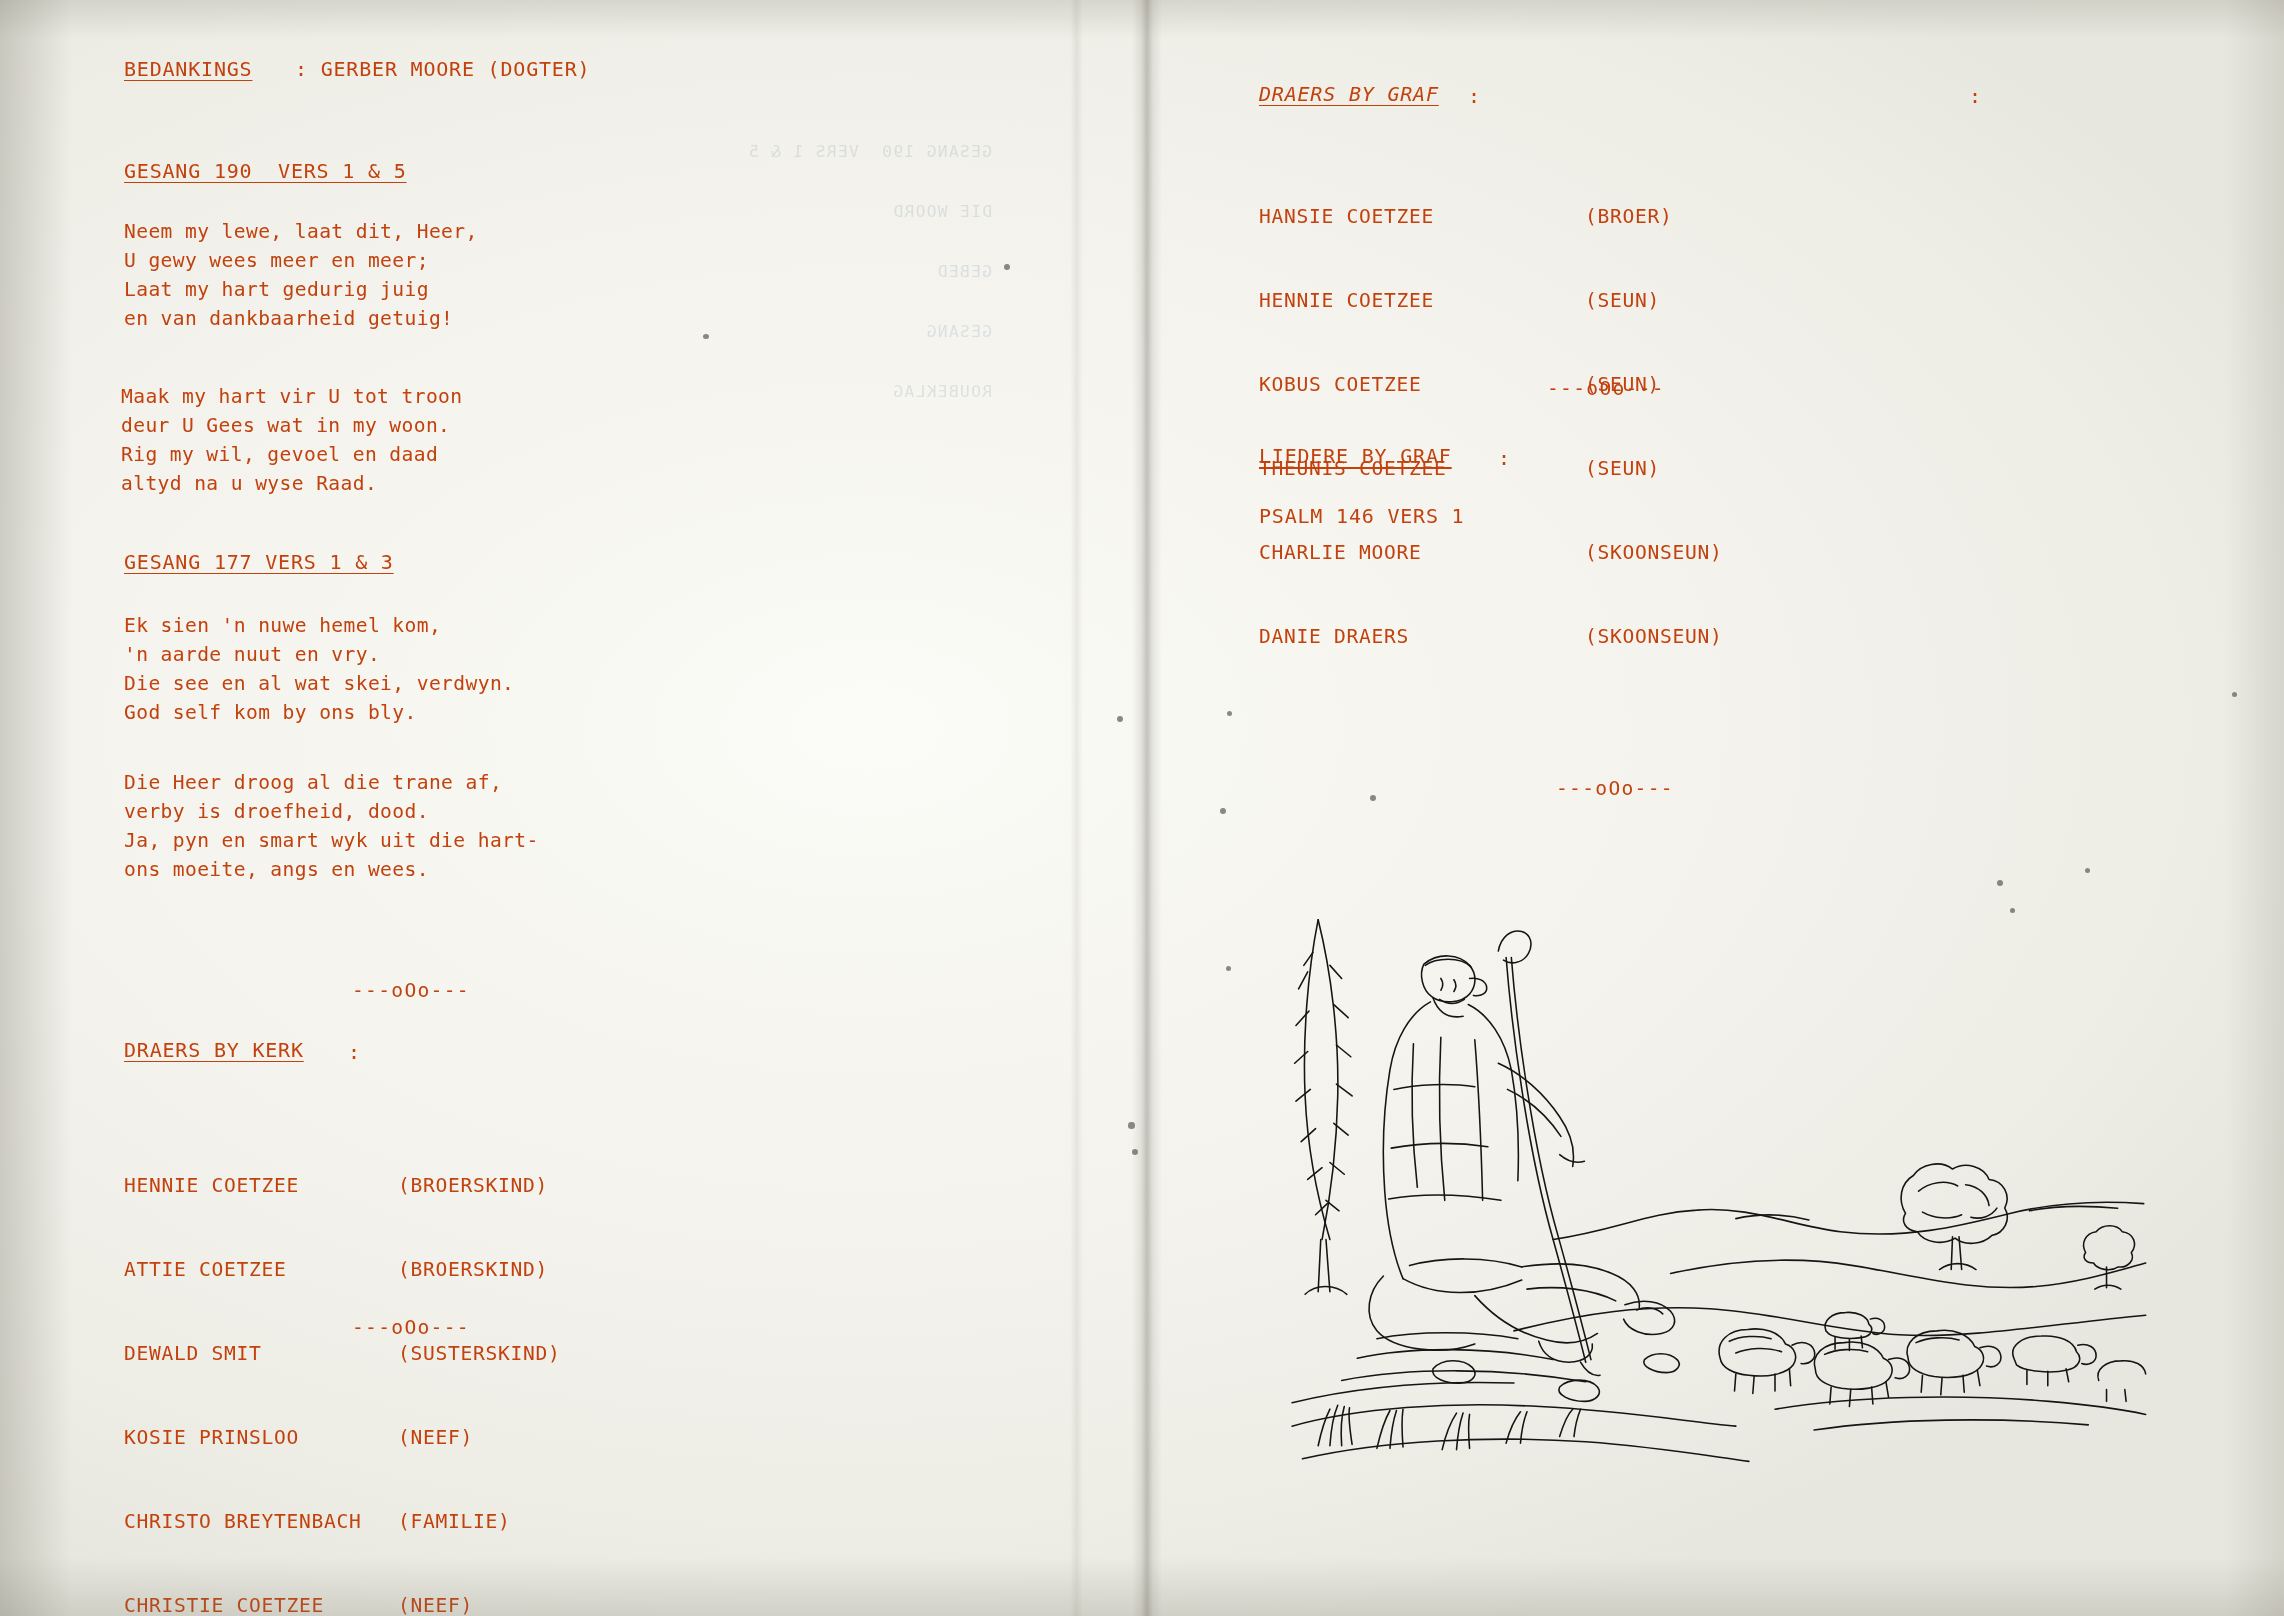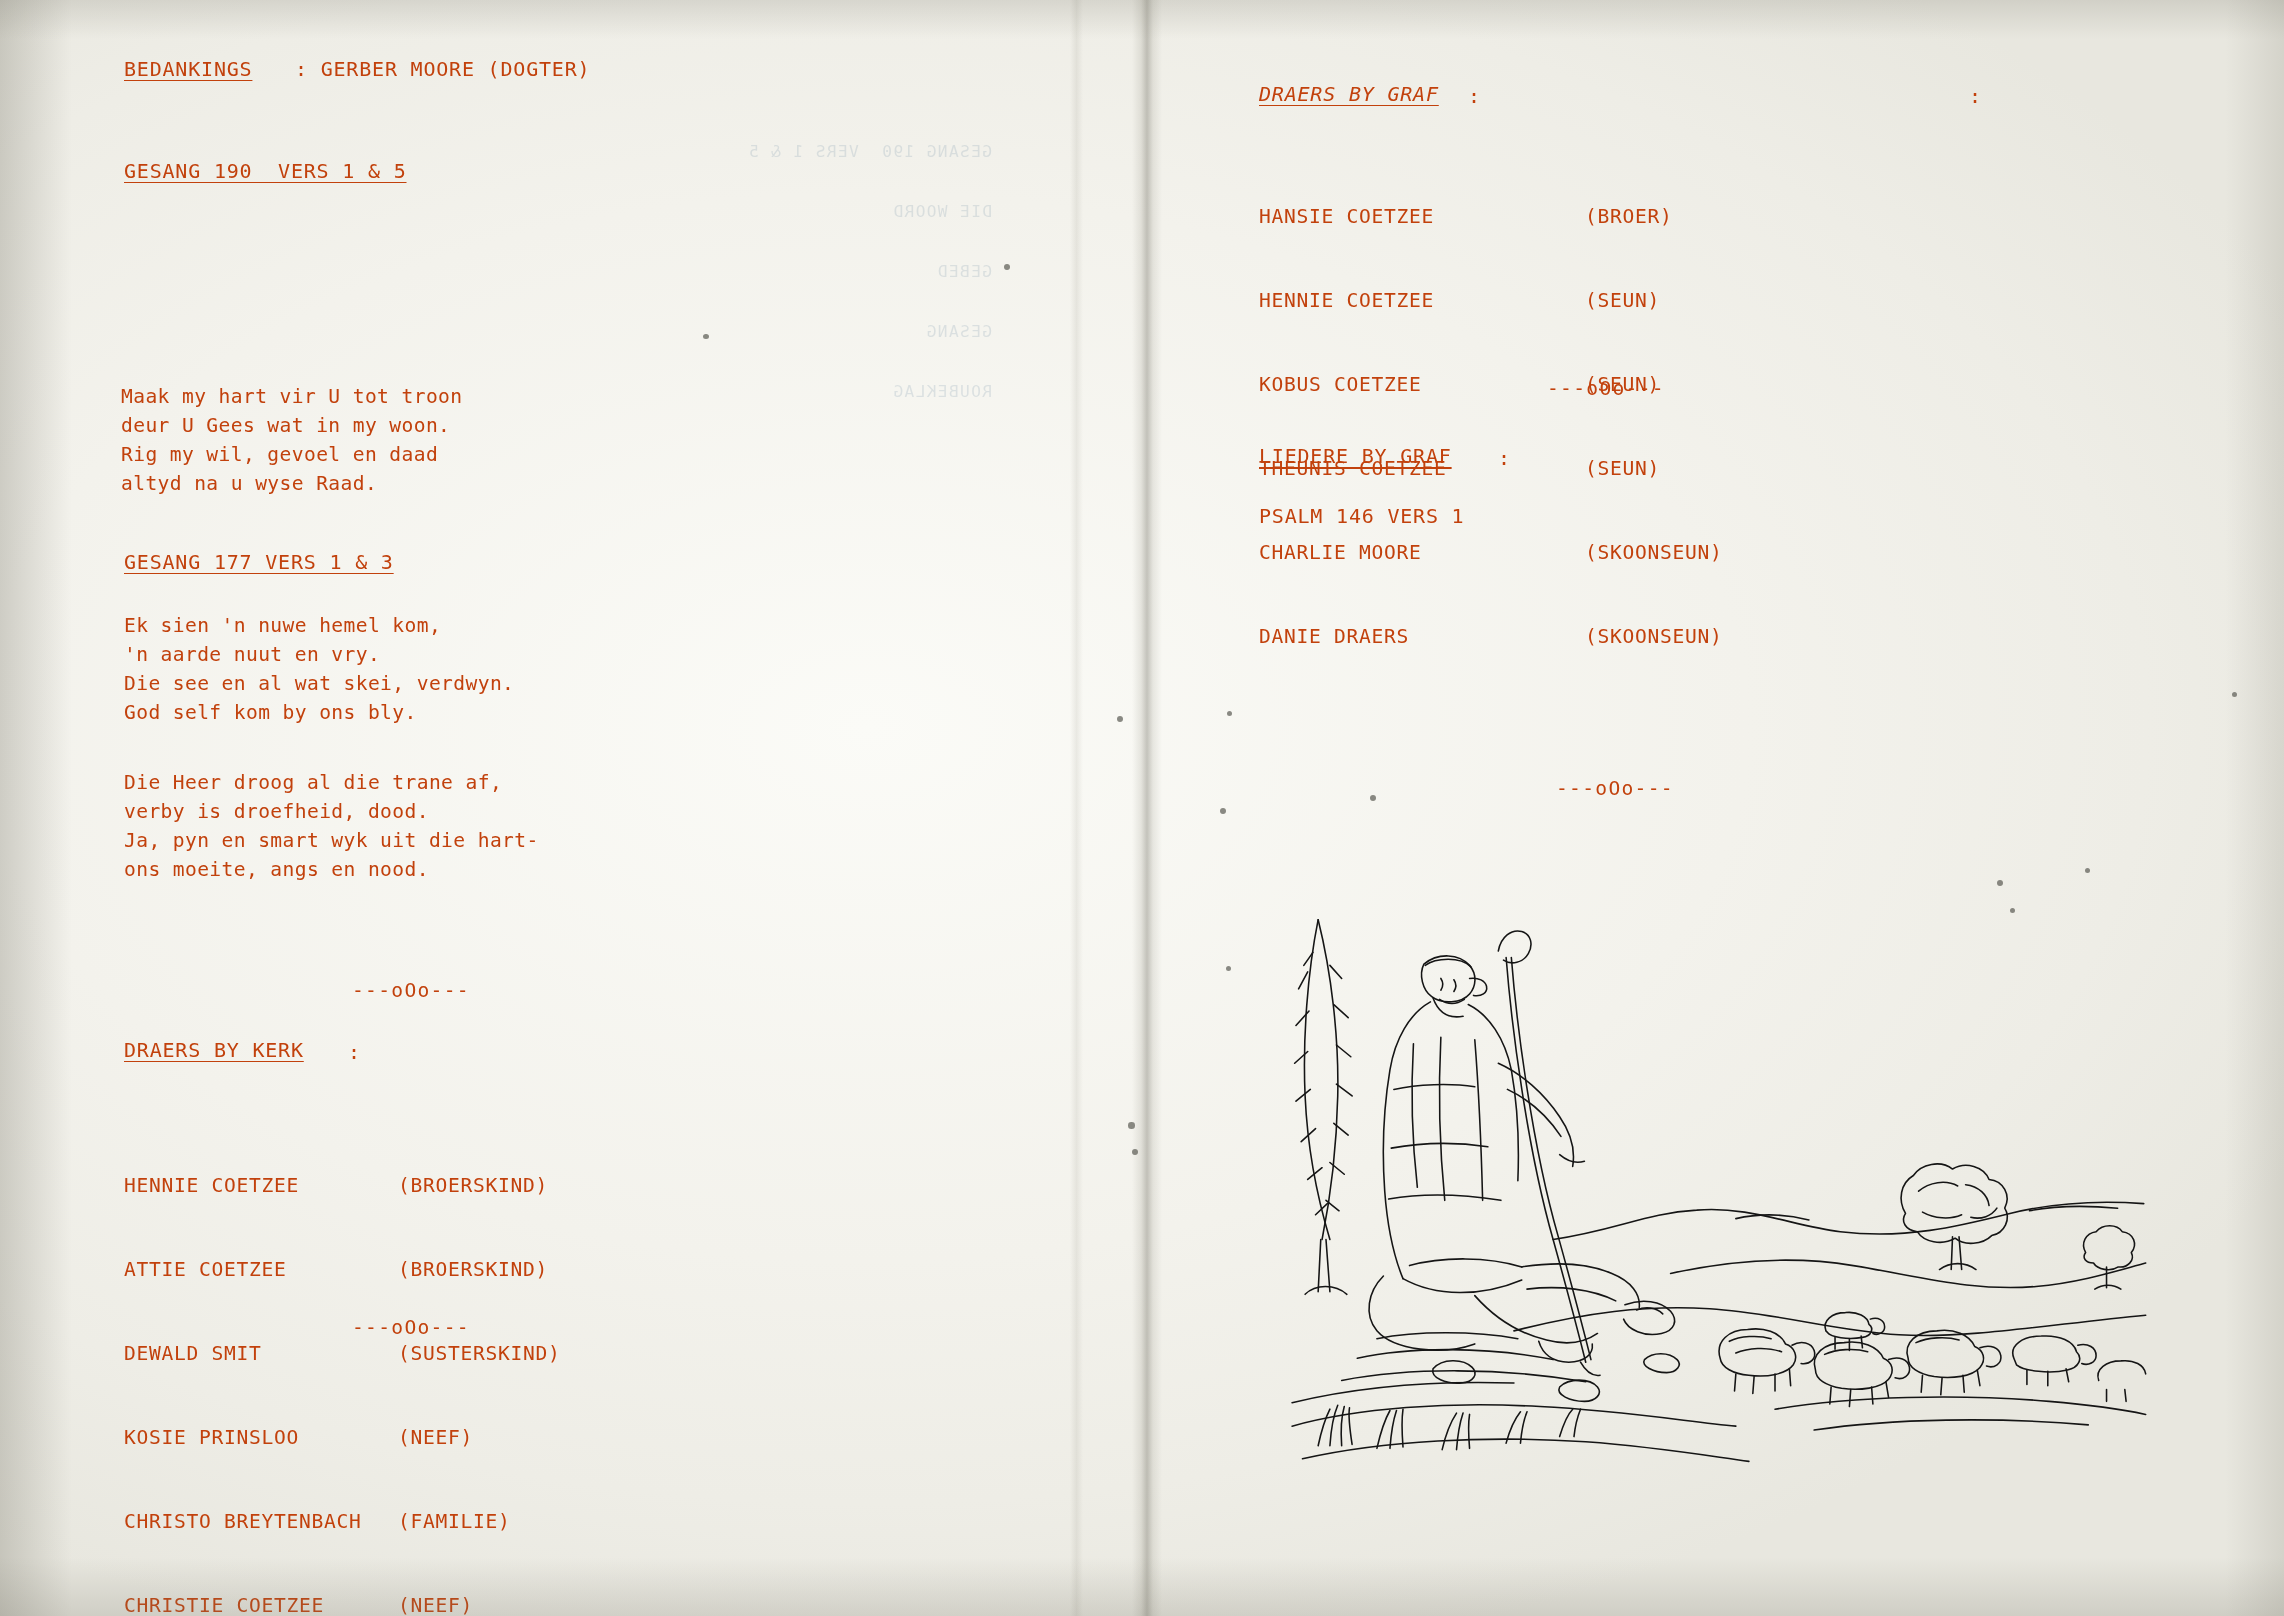--- a/index.html
+++ b/index.html
@@ -161,37 +161,41 @@
   <div class="fold2"></div>
   <div class="fold"></div>
 
   <div class="text-layer">
 
     <div class="blk hdr" style="left:124px; top:57px;">BEDANKINGS</div>
     <div class="blk hdr-plain" style="left:295px; top:57px;">: GERBER MOORE (DOGTER)</div>
 
     <div class="blk hdr" style="left:124px; top:159px;">GESANG 190  VERS 1 &amp; 5</div>
 
+    <div class="blk verse" style="left:124px; top:217px;">Neem my lewe, laat dit, Heer,
+U gewy wees meer en meer;
+Laat my hart gedurig juig
+en van dankbaarheid getuig!</div>
 
     <div class="blk verse" style="left:121px; top:382px;">Maak my hart vir U tot troon
 deur U Gees wat in my woon.
 Rig my wil, gevoel en daad
 altyd na u wyse Raad.</div>
 
     <div class="blk hdr" style="left:124px; top:550px;">GESANG 177 VERS 1 &amp; 3</div>
 
     <div class="blk verse" style="left:124px; top:611px;">Ek sien 'n nuwe hemel kom,
 'n aarde nuut en vry.
 Die see en al wat skei, verdwyn.
 God self kom by ons bly.</div>
 
     <div class="blk verse" style="left:124px; top:768px;">Die Heer droog al die trane af,
 verby is droefheid, dood.
 Ja, pyn en smart wyk uit die hart-
-ons moeite, angs en nood.</div>
+ons moeite, angs en wees.</div>
 
     <div class="blk sep" style="left:352px; top:979px;">---oOo---</div>
 
     <div class="blk hdr" style="left:124px; top:1038px;">DRAERS BY KERK</div>
     <div class="blk hdr-plain" style="left:348px; top:1040px;">:</div>
 
     <div class="blk namelist" style="left:124px; top:1116px;">
       <span class="name-row"><span class="nm">HENNIE COETZEE</span><span>(BROERSKIND)</span></span>
       <span class="name-row"><span class="nm">ATTIE COETZEE</span><span>(BROERSKIND)</span></span>
       <span class="name-row"><span class="nm">DEWALD SMIT</span><span>(SUSTERSKIND)</span></span>

